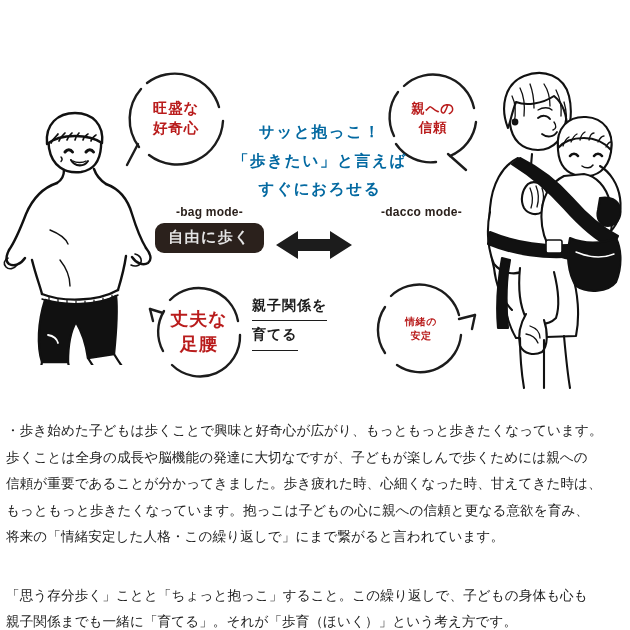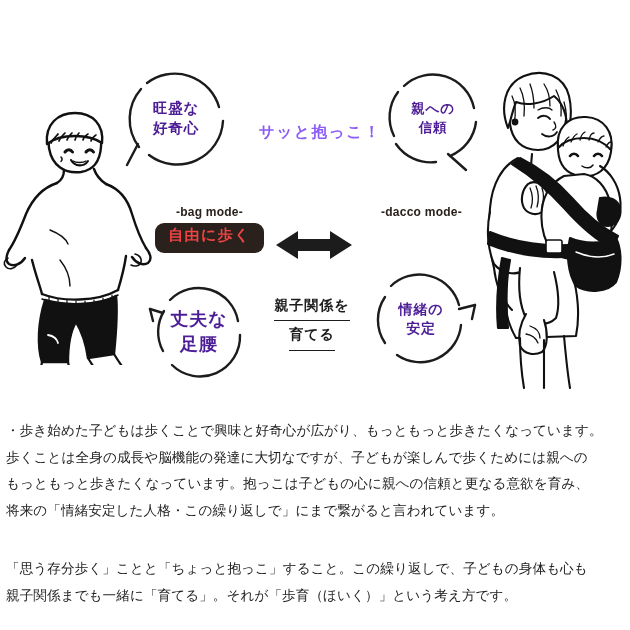--- a/index.html
+++ b/index.html
@@ -33,21 +33,21 @@
 
   
   .bubble {
     position: absolute;
     display: flex;
     flex-direction: column;
     align-items: center;
     justify-content: center;
     text-align: center;
     box-sizing: border-box;
-    color: #4c1d95;
+    color: #b91c1c;
     font-weight: 700;
     letter-spacing: 0.06em;
     line-height: 1.38;
   }
   .bubble .bubble-line { display: block; white-space: nowrap; }
 
   .bubble-svg {
     position: absolute;
     left: 0; top: 0;
     width: 100%;
@@ -55,79 +55,78 @@
     overflow: visible;
   }
   .bubble-text {
     position: relative;
     z-index: 2;
   }
 
   #bubble-curiosity  { left: 127px; top: 69px;  width: 98px;  height: 98px;  font-size: 14.5px; }
   #bubble-trust      { left: 388px; top: 74px;  width: 90px;  height: 90px;  font-size: 13.5px; justify-content: center; }
   #bubble-legs       { left: 156px; top: 289px; width: 86px;  height: 86px;  font-size: 18px; align-items: center; }
-  #bubble-emotion    { left: 377px; top: 275px; width: 88px;  height: 88px;  font-size: 14px; }
+  #bubble-emotion    { left: 377px; top: 285px; width: 88px;  height: 88px;  font-size: 10px; }
 
   
   #headline {
     position: absolute;
     left: 218px;
     top: 118px;
     width: 204px;
     text-align: center;
     font-weight: 700;
     font-size: 15.5px;
     line-height: 1.85;
     letter-spacing: 0.11em;
-    color: #8b5cf6;
+    color: #0369a1;
   }
   #headline .headline-line { display: block; white-space: nowrap; }
 
   
   .mode-block { position: absolute; text-align: center; }
   #mode-bag   { left: 143px; top: 205px; width: 133px; }
   #mode-dacco { left: 355px; top: 205px; width: 133px; }
 
   .mode-caption {
     font-size: 12px;
     font-weight: 700;
     color: #2b211c;
     letter-spacing: 0.02em;
     margin-bottom: 4px;
     white-space: nowrap;
   }
   .mode-pill {
     display: inline-block;
     background: #2b211c;
-    color: #ef4444;
+    color: #e5e5e5;
     border-radius: 9px;
     padding: 6px 13px 7px;
     font-size: 15px;
     font-weight: 700;
     letter-spacing: 0.09em;
     white-space: nowrap;
     line-height: 1.1;
-    font-family: Liberation Mono, monospace;
   }
 
   #arrow-exchange {
     position: absolute;
     left: 276px;
     top: 228px;
     width: 76px;
     height: 34px;
   }
 
   
   #grow-relationship {
     position: absolute;
     left: 252px;
     top: 292px;
     width: 120px;
-    text-align: center;
+    text-align: left;
     font-size: 14px;
     font-weight: 700;
     line-height: 1.95;
     letter-spacing: 0.07em;
     color: #1c1c1c;
   }
   #grow-relationship .grow-line {
     display: inline-block;
     border-bottom: 1.4px solid #1c1c1c;
     padding-bottom: 1px;
@@ -379,20 +378,22 @@
       </g>
     </svg>
     <div class="bubble-text">
       <span class="bubble-line">情緒の</span>
       <span class="bubble-line">安定</span>
     </div>
   </div>
 
   <div id="headline">
     <span class="headline-line">サッと抱っこ！</span>
+    <span class="headline-line">「歩きたい」と言えば</span>
+    <span class="headline-line">すぐにおろせる</span>
   </div>
 
   <div class="mode-block" id="mode-bag">
     <div class="mode-caption">-bag mode-</div>
     <div class="mode-pill">自由に歩く</div>
   </div>
 
   <div id="arrow-exchange">
     <svg viewBox="0 0 76 34" width="76" height="34">
       <path d="M0 17 L22 3 L22 11 L54 11 L54 3 L76 17 L54 31 L54 23 L22 23 L22 31 Z" fill="#1c1c1c"></path>
@@ -407,20 +408,21 @@
     <span class="grow-row"><span class="grow-line">親子関係を</span></span>
     <span class="grow-row"><span class="grow-line">育てる</span></span>
   </div>
 
 </div>
 
 <div id="body-copy">
   <p class="para" id="para-1">
     <span class="copy-line">・歩き始めた子どもは歩くことで興味と好奇心が広がり、もっともっと歩きたくなっています。</span>
     <span class="copy-line">歩くことは全身の成長や脳機能の発達に大切なですが、子どもが楽しんで歩くためには親への</span>
+    <span class="copy-line">信頼が重要であることが分かってきました。歩き疲れた時、心細くなった時、甘えてきた時は、</span>
     <span class="copy-line">もっともっと歩きたくなっています。抱っこは子どもの心に親への信頼と更なる意欲を育み、</span>
     <span class="copy-line">将来の「情緒安定した人格・この繰り返しで」にまで繋がると言われています。</span>
   </p>
   <p class="para" id="para-2">
     <span class="copy-line">「思う存分歩く」ことと「ちょっと抱っこ」すること。この繰り返しで、子どもの身体も心も</span>
     <span class="copy-line">親子関係までも一緒に「育てる」。それが「歩育（ほいく）」という考え方です。</span>
   </p>
 </div>
 
 </body></html>

